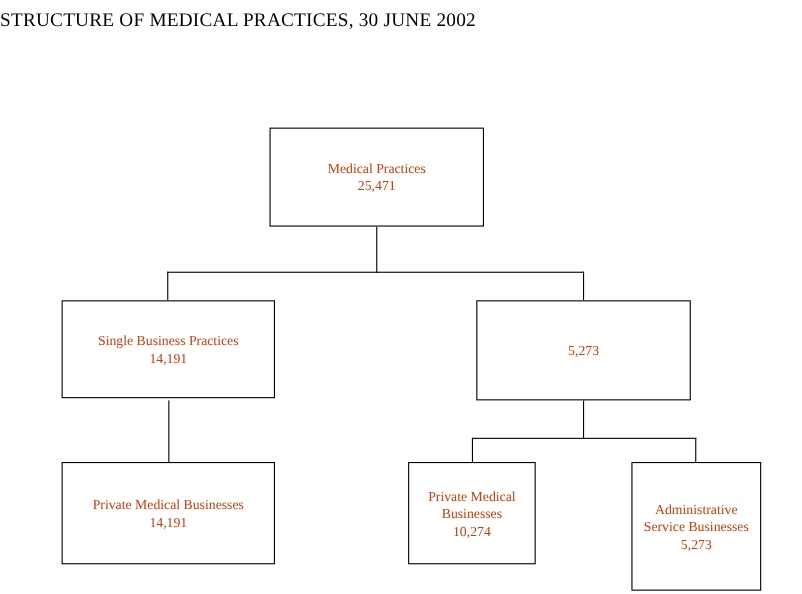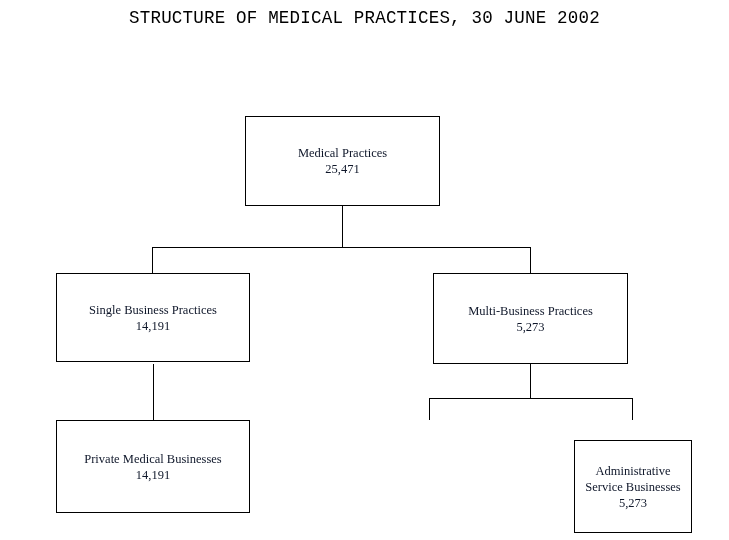--- a/index.html
+++ b/index.html
@@ -22,26 +22,25 @@
     top: 0;
     width: 729px;
     height: 540px;
   }
 
   .chart-title {
     position: absolute;
     left: 0;
     top: 8px;
     width: 729px;
-    text-align: center;
+    text-align: left;
     font-size: 17.5px;
     letter-spacing: 0.2px;
     white-space: nowrap;
     color: #000000;
-    font-family: Liberation Mono, monospace;
   }
 
   
   .conn {
     position: absolute;
     background: #000000;
   }
   .conn.v { width: 1px; }
   .conn.h { height: 1px; }
 
@@ -51,37 +50,37 @@
     box-sizing: border-box;
     border: 1px solid #000000;
     background: #ffffff;
     display: flex;
     flex-direction: column;
     align-items: center;
     justify-content: center;
     text-align: center;
     font-size: 12.5px;
     line-height: 16px;
-    color: #0f172a;
+    color: #c2410c;
   }
   .node .node-label {
     display: block;
     white-space: pre-line;
   }
   .node .node-value {
     display: block;
   }
 
   
   #node-root        { left: 245px; top: 116px; width: 195px; height: 90px; }
   #node-single      { left: 56px;  top: 273px; width: 194px; height: 89px; }
   #node-multi       { left: 433px; top: 273px; width: 195px; height: 91px; }
   #node-single-pmb  { left: 56px;  top: 420px; width: 194px; height: 93px; }
   #node-multi-pmb   { left: 371px; top: 420px; width: 116px; height: 93px; }
-  #node-multi-asb   { left: 574px; top: 440px; width: 118px; height: 93px; }
+  #node-multi-asb   { left: 574px; top: 420px; width: 118px; height: 117px; }
 
   
   #conn-root-stem   { left: 342px; top: 206px; height: 42px; }
   #conn-level2-bar  { left: 152px; top: 247px; width: 379px; }
   #conn-drop-single { left: 152px; top: 247px; height: 26px; }
   #conn-drop-multi  { left: 530px; top: 247px; height: 26px; }
 
   
   #conn-single-drop { left: 153px; top: 364px; height: 56px; }
 
@@ -113,29 +112,33 @@
     <span class="node-label">Medical Practices</span>
     <span class="node-value">25,471</span>
   </div>
 
   <div class="node" id="node-single">
     <span class="node-label">Single Business Practices</span>
     <span class="node-value">14,191</span>
   </div>
 
   <div class="node" id="node-multi">
-    <span class="node-label">Multi-Business Practices</span>
     <span class="node-value">5,273</span>
   </div>
 
   <div class="node" id="node-single-pmb">
     <span class="node-label">Private Medical Businesses</span>
     <span class="node-value">14,191</span>
   </div>
 
+  <div class="node" id="node-multi-pmb">
+    <span class="node-label">Private Medical
+Businesses</span>
+    <span class="node-value">10,274</span>
+  </div>
 
   <div class="node" id="node-multi-asb">
     <span class="node-label">Administrative
 Service Businesses</span>
     <span class="node-value">5,273</span>
   </div>
 
 </div>
 
 </body></html>

